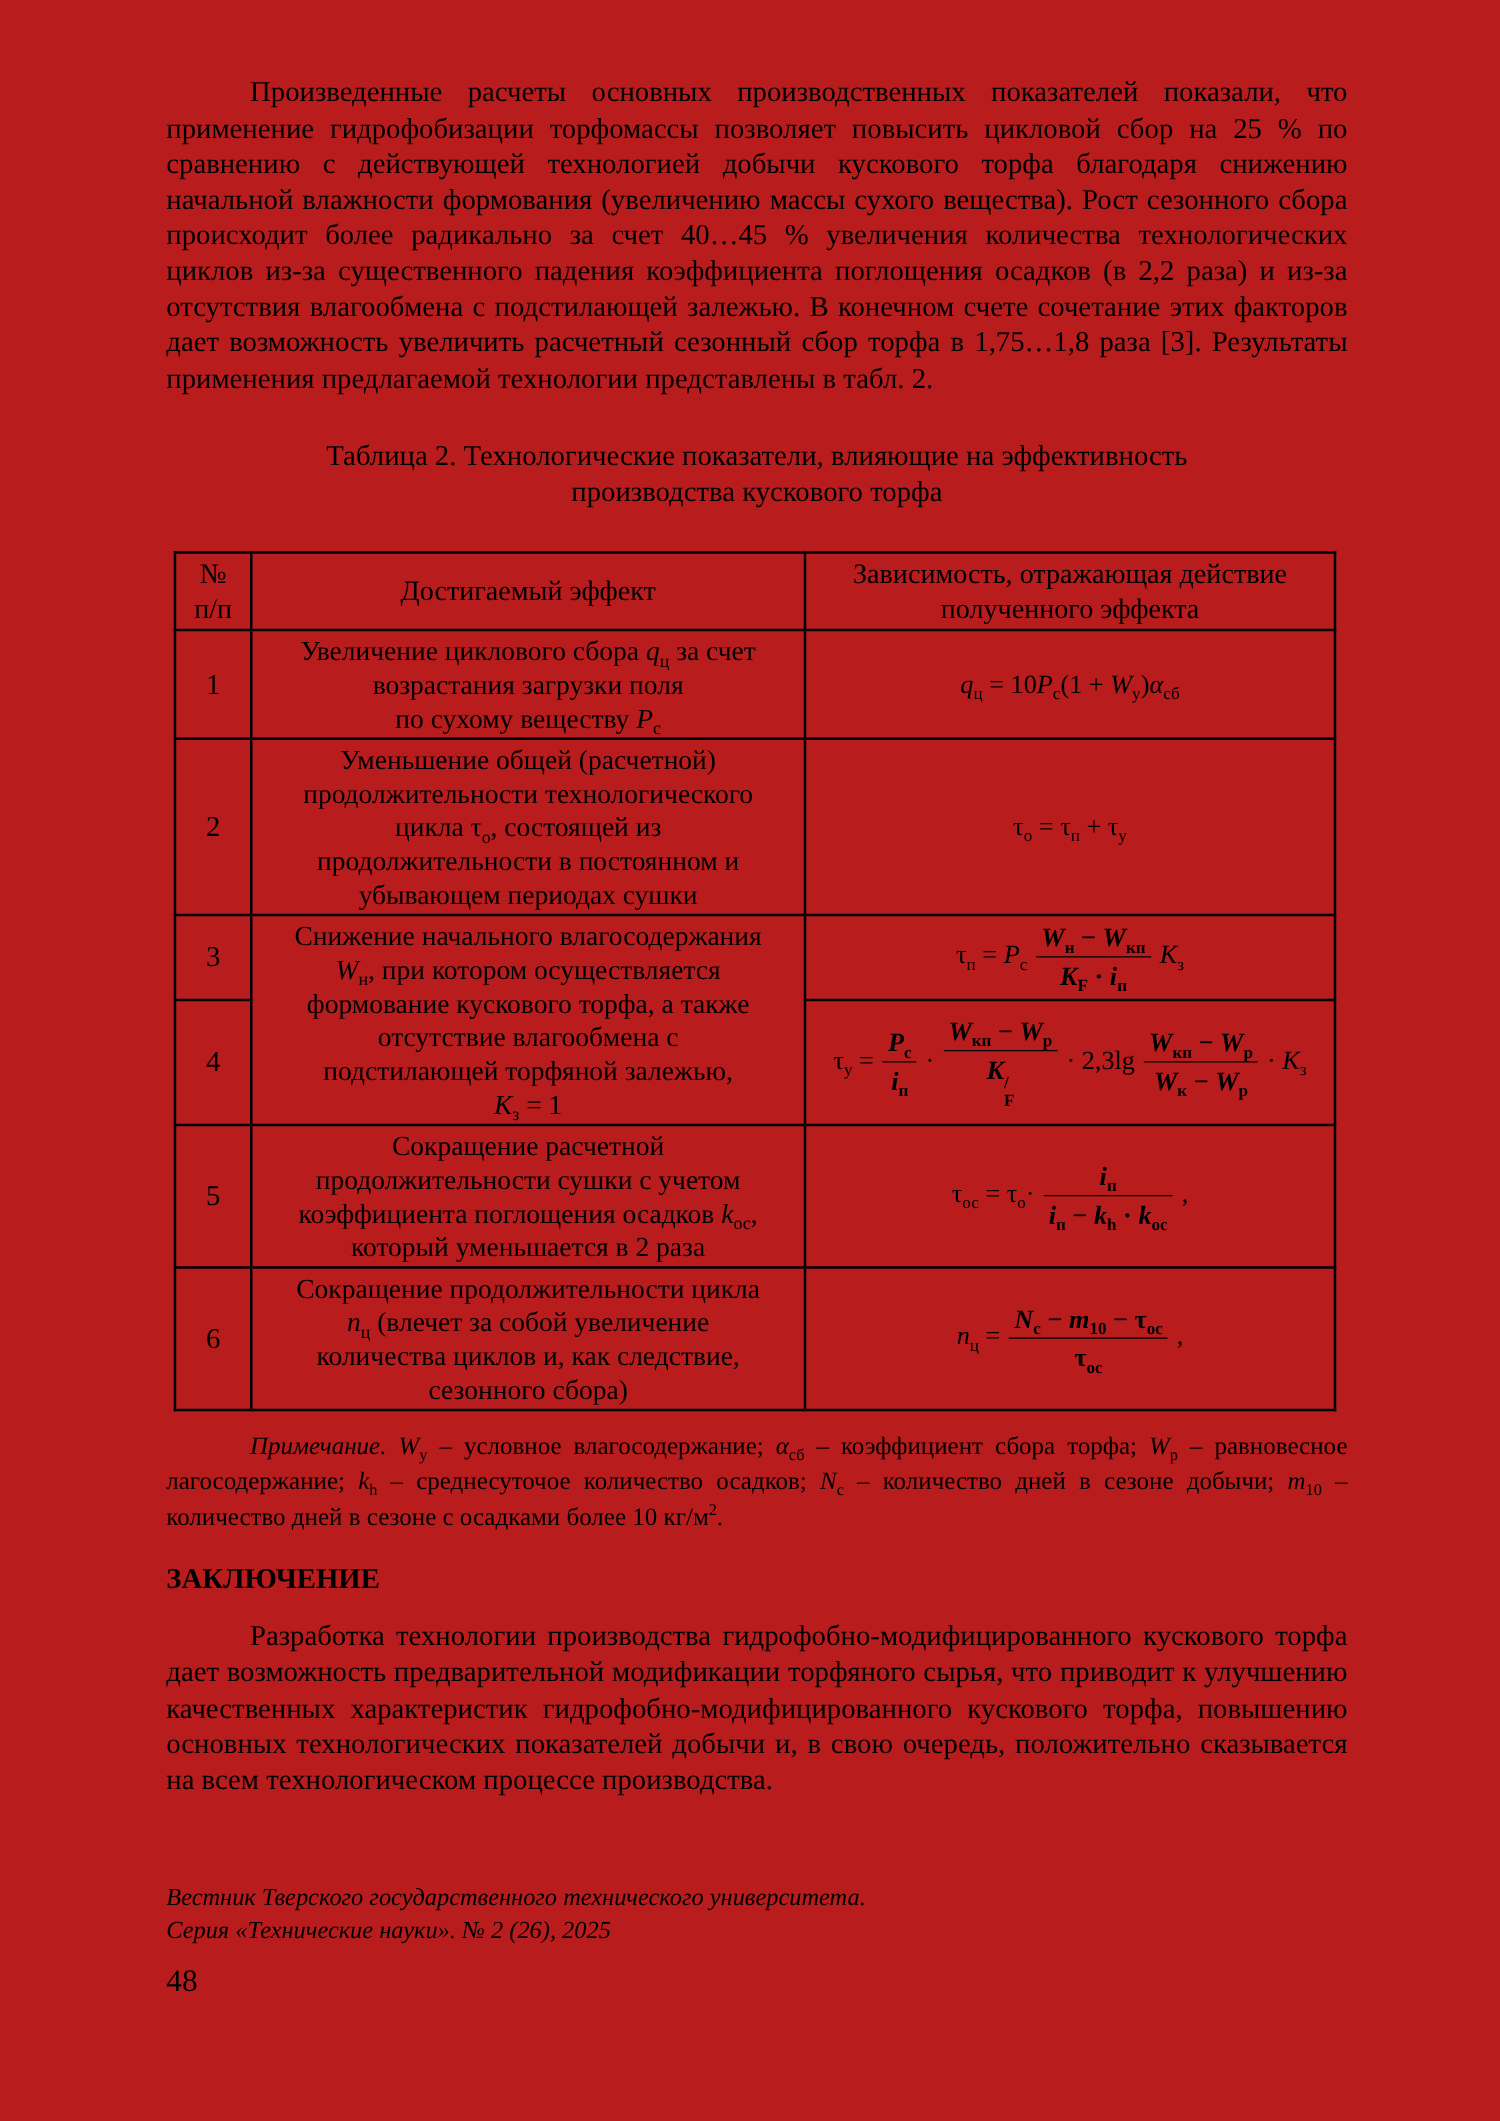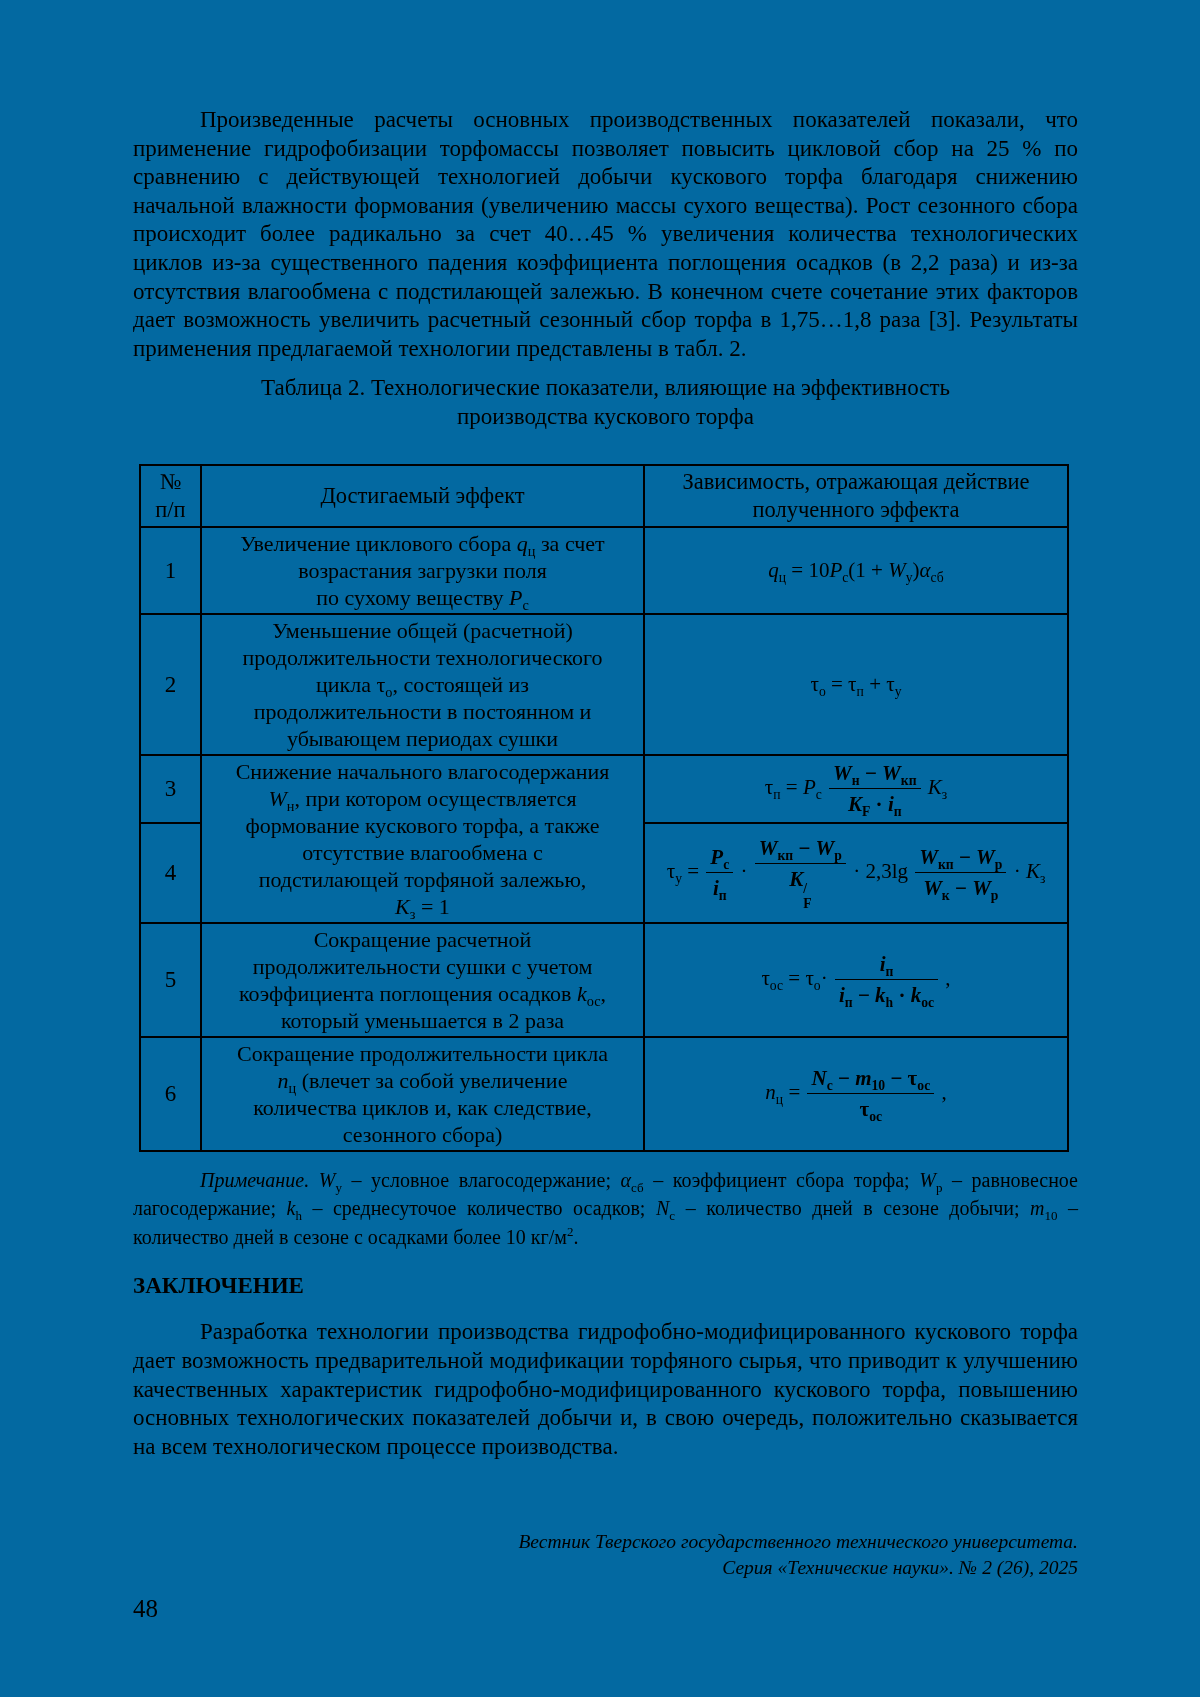--- a/index.html
+++ b/index.html
@@ -1,39 +1,39 @@
 <!DOCTYPE html>
 <html><head>
 <meta charset="utf-8">
 <style>
   html,body{margin:0;padding:0;background:#e8e8e8;}
   .page{
-    position:relative;width:1200px;height:1697px;margin:0 auto;background:#0369a1;
+    position:relative;width:1200px;height:1697px;margin:0 auto;background:#b91c1c;
     font-family:"Liberation Serif","DejaVu Serif",serif;color:#000;
-    box-sizing:border-box;padding:106px 122px 0 133px;overflow:hidden;
+    box-sizing:border-box;padding:60px 122px 0 133px;overflow:hidden;
   }
   .body-par{margin:0;font-size:23px;line-height:28.6px;text-align:justify;text-indent:67px;}
-  .caption{margin-top:11px;font-size:23px;line-height:28.6px;text-align:center;}
+  .caption{margin-top:34px;font-size:23px;line-height:28.6px;text-align:center;}
   table.t2{border-collapse:collapse;table-layout:fixed;width:928px;margin:32px 0 0 6px;}
   .t2 td{border:2px solid #000;text-align:center;vertical-align:middle;
          font-size:22px;line-height:27px;padding:2px 4px;box-sizing:border-box;}
   .t2 td.num{font-size:23px;}
   .t2 td.frm{font-size:21px;line-height:1.25;}
   .t2 td.hdr{font-size:22.5px;line-height:28px;}
   sub,sup{font-size:0.65em;line-height:0;}
   i.v{font-style:italic;}
   .frac{display:inline-block;vertical-align:middle;text-align:center;margin:0 2px;font-weight:bold;}
   .frac .fn{display:block;border-bottom:1.5px solid #000;padding:0 4px 2px;}
   .frac .fd{display:block;padding:2px 4px 0;}
   .ss{display:inline-flex;flex-direction:column;align-items:flex-start;
       font-size:0.65em;line-height:1.05;vertical-align:-0.55em;}
   .note{margin:14px 0 0;font-size:20px;line-height:28.6px;text-align:justify;text-indent:67px;}
   .heading{margin-top:20px;font-weight:bold;font-size:23px;line-height:30px;}
   .concl{margin-top:17px;}
-  .footer{margin-top:68px;text-align:right;font-style:italic;font-size:19.5px;line-height:26px;}
+  .footer{margin-top:68px;text-align:left;font-style:italic;font-size:19.5px;line-height:26px;}
   .pagenum{margin-top:14px;font-size:25px;}
 </style>
 </head>
 <body>
 
 <div class="page">
 
   <p class="body-par">Произведенные расчеты основных производственных показателей показали, что применение гидрофобизации торфомассы позволяет повысить цикловой сбор на 25 % по сравнению с действующей технологией добычи кускового торфа благодаря снижению начальной влажности формования (увеличению массы сухого вещества). Рост сезонного сбора происходит более радикально за счет 40…45 % увеличения количества технологических циклов из-за существенного падения коэффициента поглощения осадков (в 2,2 раза) и из-за отсутствия влагообмена с подстилающей залежью. В конечном счете сочетание этих факторов дает возможность увеличить расчетный сезонный сбор торфа в 1,75…1,8 раза [3]. Результаты применения предлагаемой технологии представлены в табл. 2.</p>
 
   <div class="caption">Таблица 2. Технологические показатели, влияющие на эффективность<br>производства кускового торфа</div>

